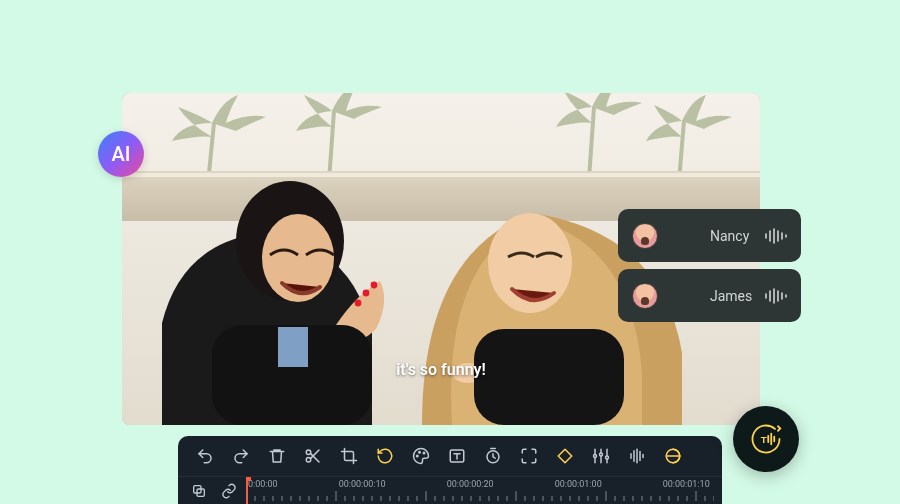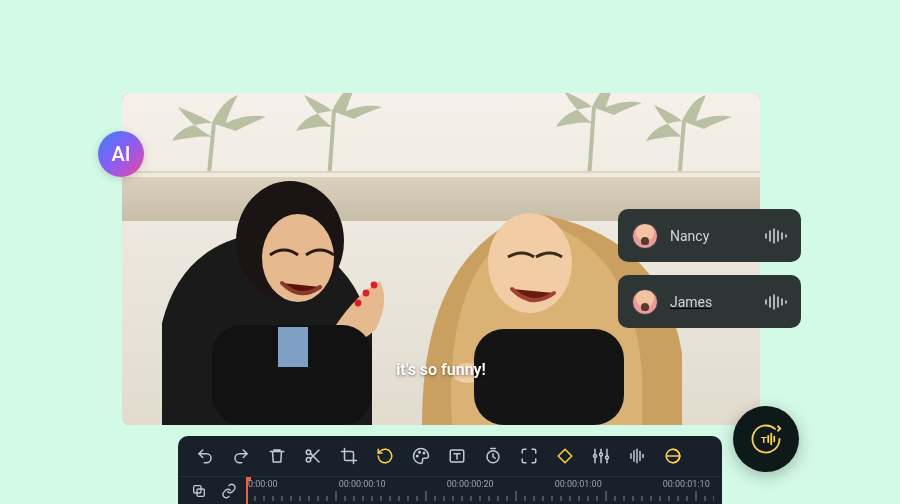--- a/index.html
+++ b/index.html
@@ -54,21 +54,21 @@
     width: 183px;
     height: 53px;
     background: #2e3535;
     border-radius: 10px;
     display: flex;
     align-items: center;
     padding: 0 14px;
     gap: 12px;
   }
   .speaker-card.speaker-1 { top: 209px; }
-  .speaker-card.speaker-2 { top: 275px; text-decoration: underline; }
+  .speaker-card.speaker-2 { top: 269px; }
   .avatar-circle {
     width: 26px;
     height: 26px;
     border-radius: 50%;
     background: radial-gradient(circle at 50% 35%, #f4c2a1 45%, #e89b9b 46%);
     border: 1px solid #444;
     flex-shrink: 0;
     position: relative;
   }
   .avatar-circle::after{
@@ -77,20 +77,21 @@
     left:50%; top:58%;
     width:8px; height:8px;
     background:#5a3a2a;
     border-radius:50% 50% 40% 40%;
     transform:translateX(-50%);
   }
   .speaker-name {
     color: #d1d5d5;
     font-size: 14px;
     flex: 1;
+    margin-left: 40px;
   }
   .wave-icon {
     color: #d1d5d5;
     flex-shrink: 0;
   }
   .wave-icon svg { display: block; }
   .toolbar {
     position: absolute;
     left: 178px;
     bottom: 0;

